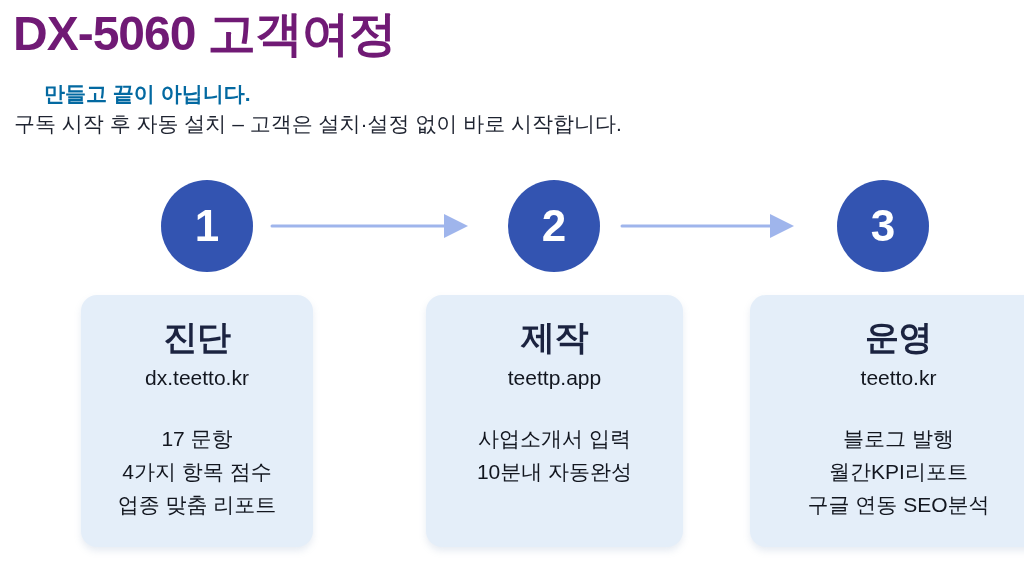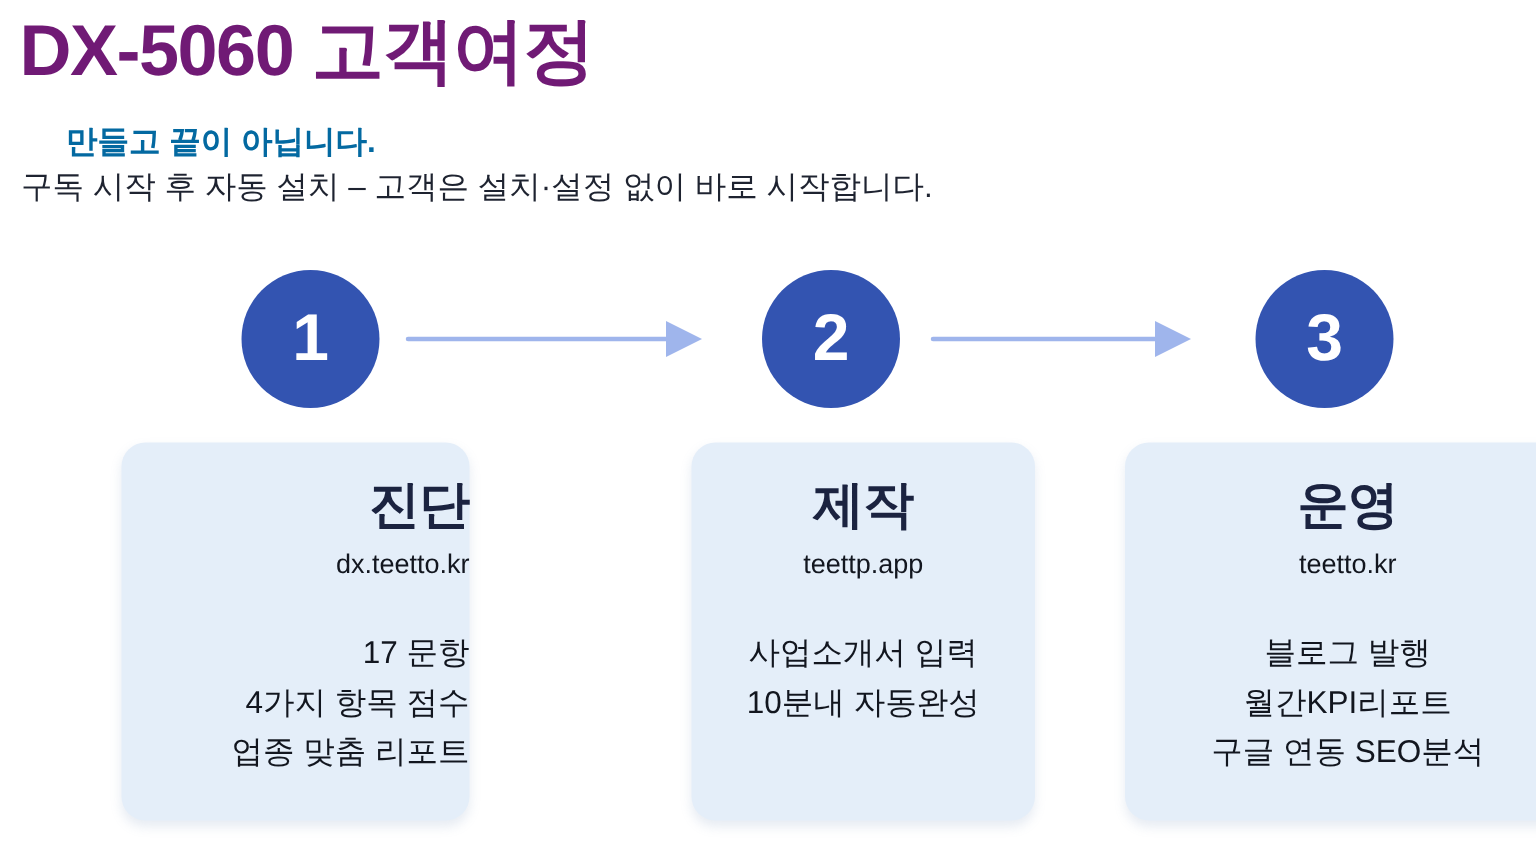--- a/index.html
+++ b/index.html
@@ -79,34 +79,34 @@
     position: absolute;
     top: 295px;
     height: 252px;
     background: #e4eef9;
     border-radius: 16px;
     box-shadow: 0 4px 7px rgba(120, 150, 190, 0.18);
     text-align: center;
     box-sizing: border-box;
     padding-top: 21px;
   }
-  .card-1 { left: 81px;  width: 232px; text-align: right; }
-  .card-2 { left: 426px; width: 229px; margin-left: 35px; }
+  .card-1 { left: 81px;  width: 232px; }
+  .card-2 { left: 426px; width: 257px; }
   .card-3 { left: 750px; width: 297px; }
 
   .card-title {
     font-size: 34px;
     font-weight: 800;
     letter-spacing: -0.5px;
     color: #1b2340;
     line-height: 42px;
   }
   .card-url {
     margin-top: 8px;
-    font-size: 18px;
+    font-size: 21px;
     font-weight: 400;
     color: #12161f;
   }
   .card-items {
     margin-top: 32px;
     font-size: 21px;
     font-weight: 400;
     color: #12161f;
     line-height: 33px;
   }

